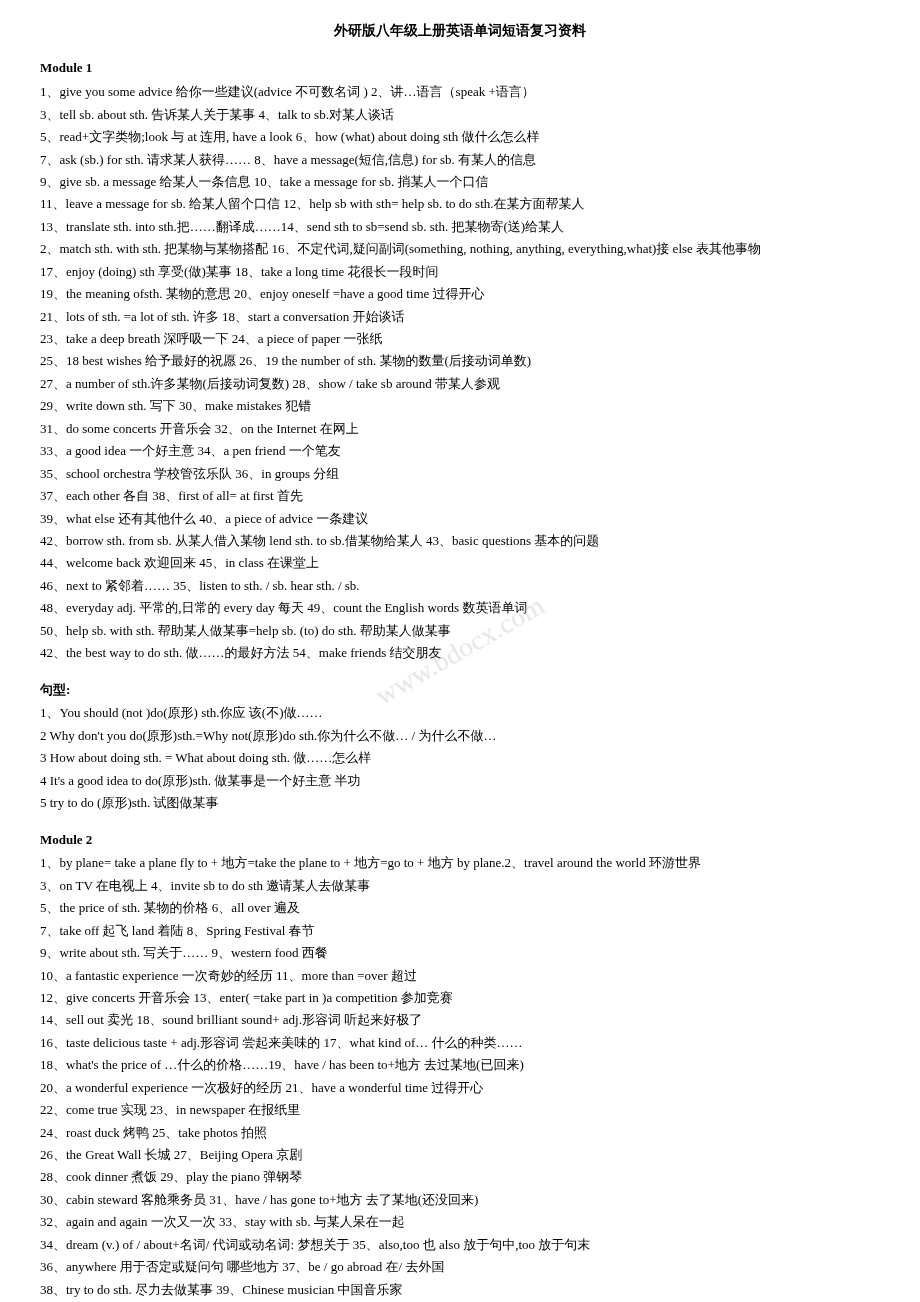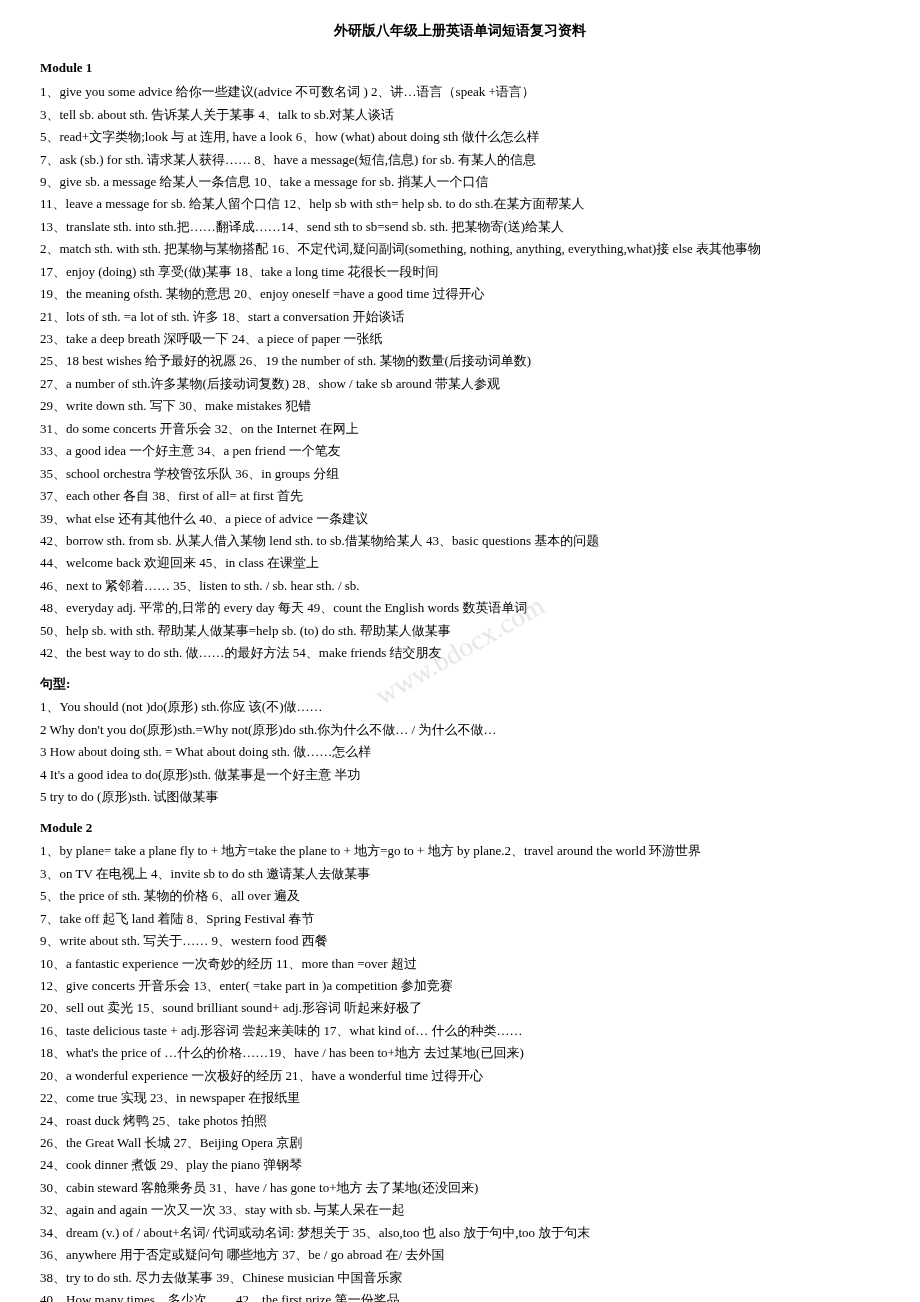--- a/index.html
+++ b/index.html
@@ -16,21 +16,21 @@
       line-height: 1.6;
     }
     .page-title {
       text-align: center;
       font-size: 14px;
       font-weight: bold;
       margin-bottom: 16px;
     }
     .module-title {
       font-weight: bold;
-      margin-top: 10px;
+      margin-top: 16px;
       margin-bottom: 2px;
     }
     .content-line {
       margin-bottom: 1px;
       line-height: 1.65;
     }
     .watermark {
       position: fixed;
       top: 50%;
       left: 50%;
@@ -90,27 +90,27 @@
 
 <div class="module-title">Module 2</div>
 <div id="module2-lines">
     <div class="content-line">1、by plane= take a plane fly to + 地方=take the plane to + 地方=go to + 地方 by plane.2、travel around the world 环游世界</div>
     <div class="content-line">3、on TV  在电视上 4、invite sb to do sth  邀请某人去做某事</div>
     <div class="content-line">5、the price of sth. 某物的价格 6、all over  遍及</div>
     <div class="content-line">7、take off  起飞  land 着陆  8、Spring Festival  春节</div>
     <div class="content-line">9、write about sth.  写关于…… 9、western food  西餐</div>
     <div class="content-line">10、a fantastic experience  一次奇妙的经历  11、more than =over  超过</div>
     <div class="content-line">12、give concerts  开音乐会 13、enter( =take part in )a competition  参加竞赛</div>
-    <div class="content-line">20、sell out  卖光 15、sound brilliant sound+ adj.形容词  听起来好极了</div>
+    <div class="content-line">14、sell out  卖光 18、sound brilliant sound+ adj.形容词  听起来好极了</div>
     <div class="content-line">16、taste delicious taste + adj.形容词  尝起来美味的 17、what kind of…  什么的种类……</div>
     <div class="content-line">18、what's the price of …什么的价格……19、have / has been to+地方  去过某地(已回来)</div>
     <div class="content-line">20、a wonderful experience  一次极好的经历 21、have a wonderful time  过得开心</div>
     <div class="content-line">22、come true  实现 23、in newspaper  在报纸里</div>
     <div class="content-line">24、roast duck  烤鸭 25、take photos  拍照</div>
     <div class="content-line">26、the Great Wall  长城 27、Beijing Opera  京剧</div>
-    <div class="content-line">24、cook dinner 煮饭 29、play the piano  弹钢琴</div>
+    <div class="content-line">28、cook dinner 煮饭 29、play the piano  弹钢琴</div>
     <div class="content-line">30、cabin steward  客舱乘务员 31、have / has gone to+地方  去了某地(还没回来)</div>
     <div class="content-line">32、again and again  一次又一次 33、stay with sb. 与某人呆在一起</div>
     <div class="content-line">34、dream (v.) of / about+名词/ 代词或动名词:  梦想关于 35、also,too  也 also 放于句中,too 放于句末</div>
     <div class="content-line">36、anywhere  用于否定或疑问句  哪些地方 37、be / go abroad  在/  去外国</div>
     <div class="content-line">38、try to do sth. 尽力去做某事 39、Chinese musician  中国音乐家</div>
     <div class="content-line">40、How many times…多少次…… 42、the first prize  第一份奖品</div>
   </div>
 
 </body></html>

